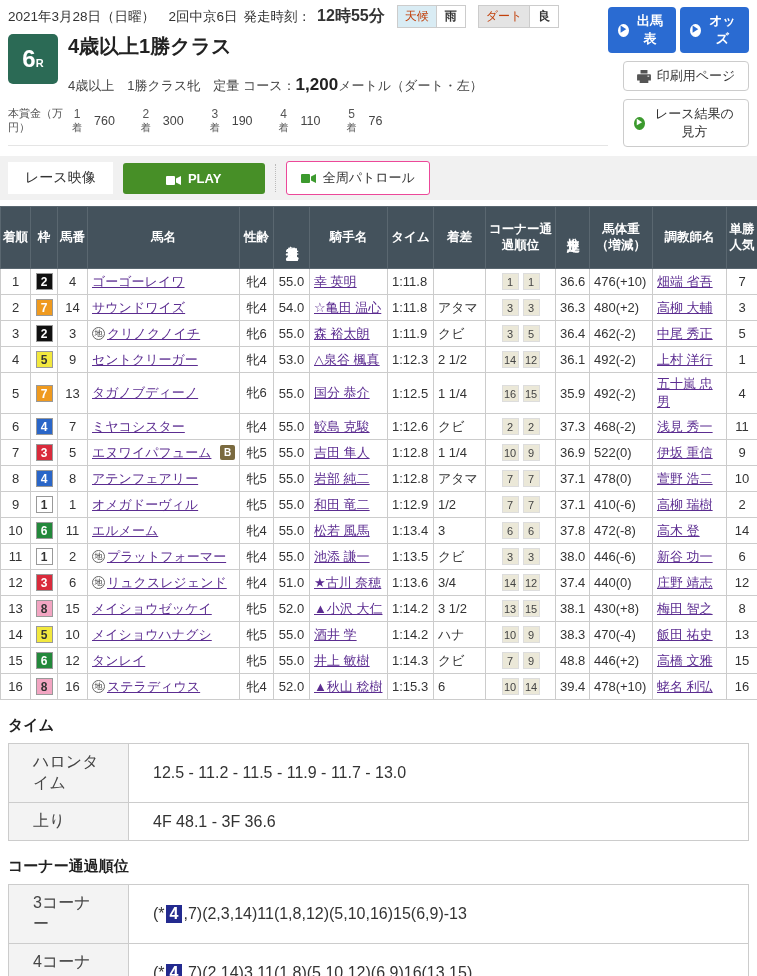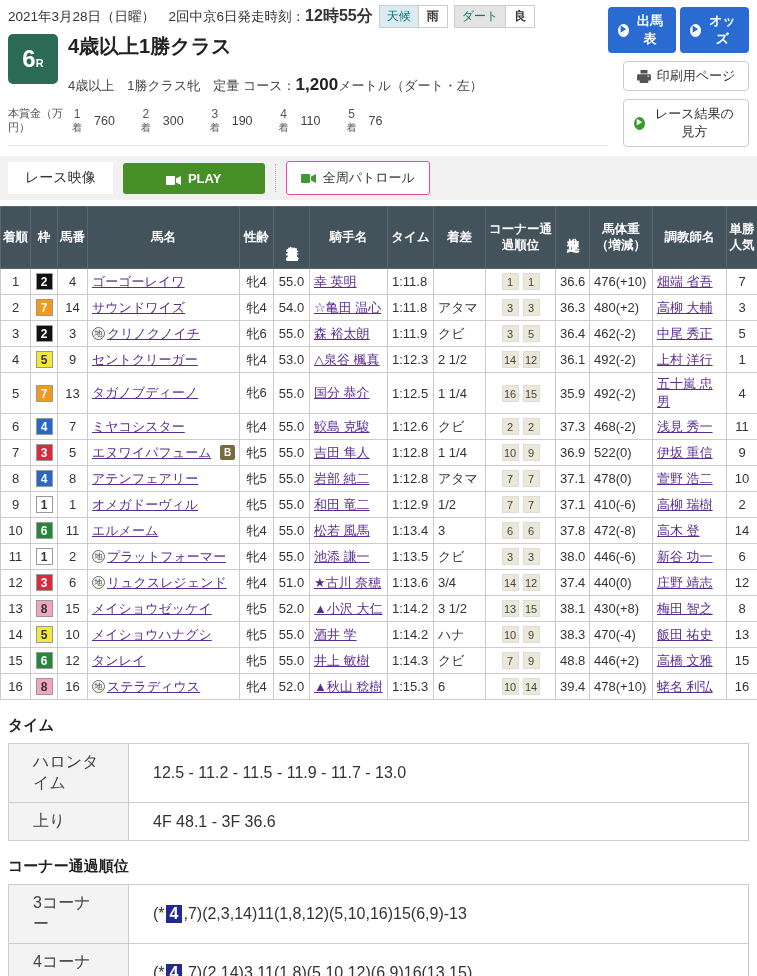--- a/index.html
+++ b/index.html
@@ -7,25 +7,25 @@
     --c-header:#44525c; --c-link:#5c2d91; --c-navy:#232a8f;
     --c-beige:#efecd9; --c-cornerbox:#ebe8d8; --c-underline:#5aa02c;
   }
   *{box-sizing:border-box; margin:0; padding:0;}
   body{width:757px; font-family:"Liberation Sans","DejaVu Sans",sans-serif; font-size:13px; color:#333; background:#fff;}
   a{color:var(--c-link); text-decoration:underline; cursor:pointer;}
   .page{width:757px;}
 
   
   .top{display:flex; justify-content:space-between; padding:5px 8px 0 8px;}
-  .date-line{display:flex; align-items:center; gap:0; white-space:nowrap;}
+  .date-line{display:flex; align-items:center; gap:6px; white-space:nowrap;}
   .date-txt{font-size:13.5px;}
   .start-time{font-size:16px; font-weight:bold;}
   .badge-pair{display:inline-flex; border:1px solid #ccc; font-size:12px; margin-left:6px;}
-  .badge-label{padding:2px 7px; background:#d9ecf4; color:#0f766e;}
+  .badge-label{padding:2px 7px; background:#d9ecf4; color:#c2410c;}
   .badge-label.gray{background:#e4e4e4;}
   .badge-value{padding:2px 8px; background:#fff; font-weight:bold; border-left:1px solid #ccc;}
   .race-row{display:flex; gap:10px; margin-top:6px; align-items:flex-start;}
   .race-badge{width:50px; height:50px; background:var(--c-badge-green); color:#fff; border-radius:5px;
     display:flex; align-items:center; justify-content:center; font-weight:bold; font-size:24px;}
   .race-badge small{font-size:11px; margin-top:8px;}
   .race-title{font-size:20px; font-weight:bold; color:#222; line-height:1.2;}
   .race-cond{margin-top:17px; font-size:13px; color:#444;}
   .race-cond .dist{font-size:17px; font-weight:bold; color:#222;}
   .prize-row{display:flex; align-items:center; margin:12px 0 8px 0; border-bottom:1px solid #e5e5e5; padding-bottom:10px; width:600px;}

